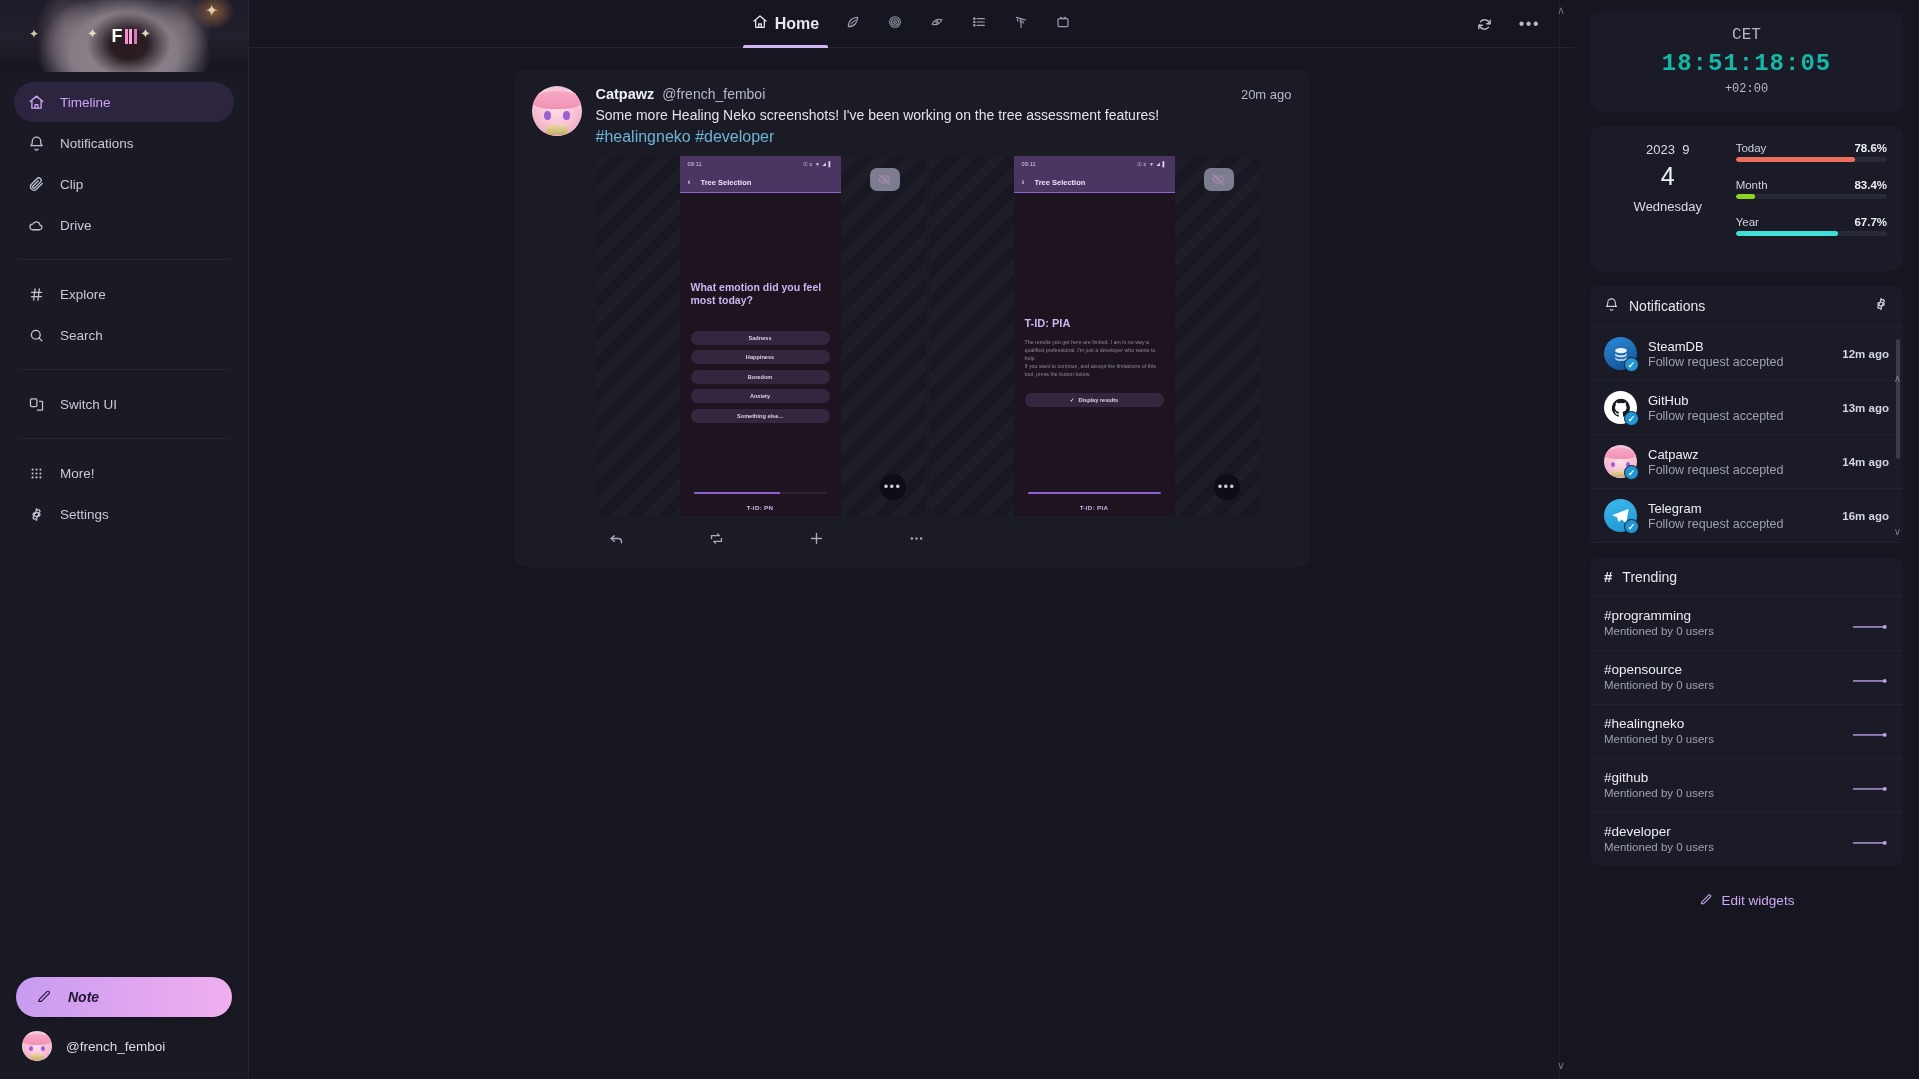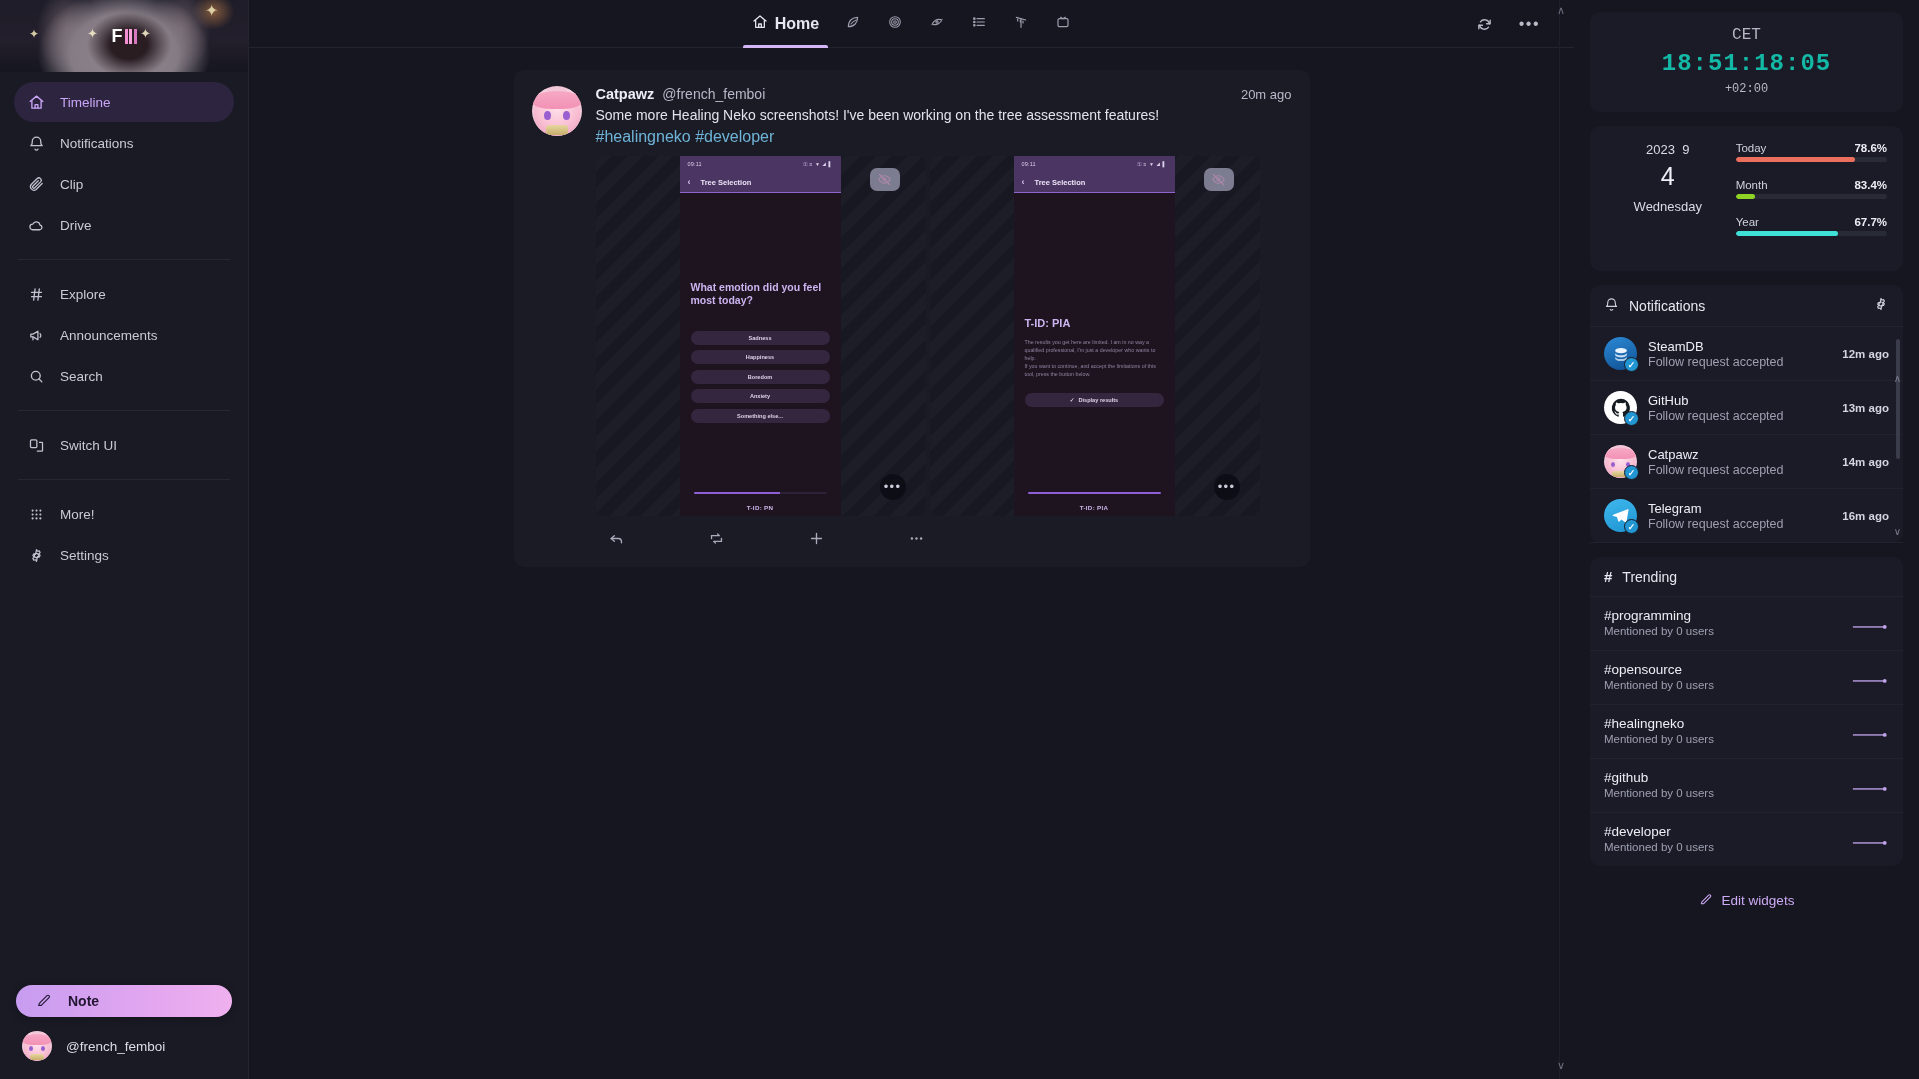--- a/index.html
+++ b/index.html
@@ -63,26 +63,27 @@
     cursor: pointer; margin-bottom: 1px;
   }
   .nav-item .ico { width: 17px; height: 17px; display:flex; align-items:center; justify-content:center; flex:0 0 17px; color:#c2c3d1;}
   .nav-item svg { width: 17px; height: 17px; display:block; }
   .nav-item.active { background: #2d2440; color: #c9a6f5; }
   .nav-item.active .ico { color: #c9a6f5; }
   .nav-sep { height: 1px; background: #262733; margin: 14px 4px; }
 
   .note-wrap { margin-top: auto; padding: 0 16px 0 16px; }
   .note-btn {
-    height: 32px; border-radius: 22px;
+    height: 40px; border-radius: 22px;
     background: linear-gradient(90deg,#c79cf0 0%, #e2a6f0 60%, #efb0ee 100%);
     color: #221633; font-weight: 700; font-size: 14px;
     display: flex; align-items: center; gap: 16px;
     padding: 0 20px; cursor: pointer;
     box-shadow: 0 2px 8px rgba(0,0,0,.25);
+    font-style: italic;
   }
   .note-btn svg { width: 16px; height: 16px; }
   .user-row {
     display: flex; align-items: center; gap: 14px;
     padding: 14px 16px 18px 22px; cursor: pointer;
   }
   .avatar-sm {
     width: 30px; height: 30px; border-radius: 50%;
     flex: 0 0 30px; overflow: hidden; position: relative;
     background: #f2c7d8;
@@ -414,30 +415,20 @@
 
       <div class="nav-sep"></div>
 
       <div class="nav-item">
         <span class="ico">
           <svg viewBox="0 0 24 24" fill="none" stroke="currentColor" stroke-width="1.8" stroke-linecap="round">
               <path d="M5 9h14M5 15h14M10 4 8 20M16 4l-2 16"></path>
             </svg>
         </span>
         <span>Explore</span>
-      </div>
-      <div class="nav-item">
-        <span class="ico">
-          <svg viewBox="0 0 24 24" fill="none" stroke="currentColor" stroke-width="1.8" stroke-linecap="round" stroke-linejoin="round">
-              <path d="M4 10v4h3l7 4V6l-7 4z"></path>
-              <path d="M17 9.5a3.5 3.5 0 0 1 0 5"></path>
-              <path d="M7 14v4"></path>
-            </svg>
-        </span>
-        <span>Announcements</span>
       </div>
       <div class="nav-item">
         <span class="ico">
           <svg viewBox="0 0 24 24" fill="none" stroke="currentColor" stroke-width="1.9" stroke-linecap="round">
               <circle cx="11" cy="11" r="6.2"></circle>
               <path d="m15.6 15.6 4 4"></path>
             </svg>
         </span>
         <span>Search</span>
       </div>

